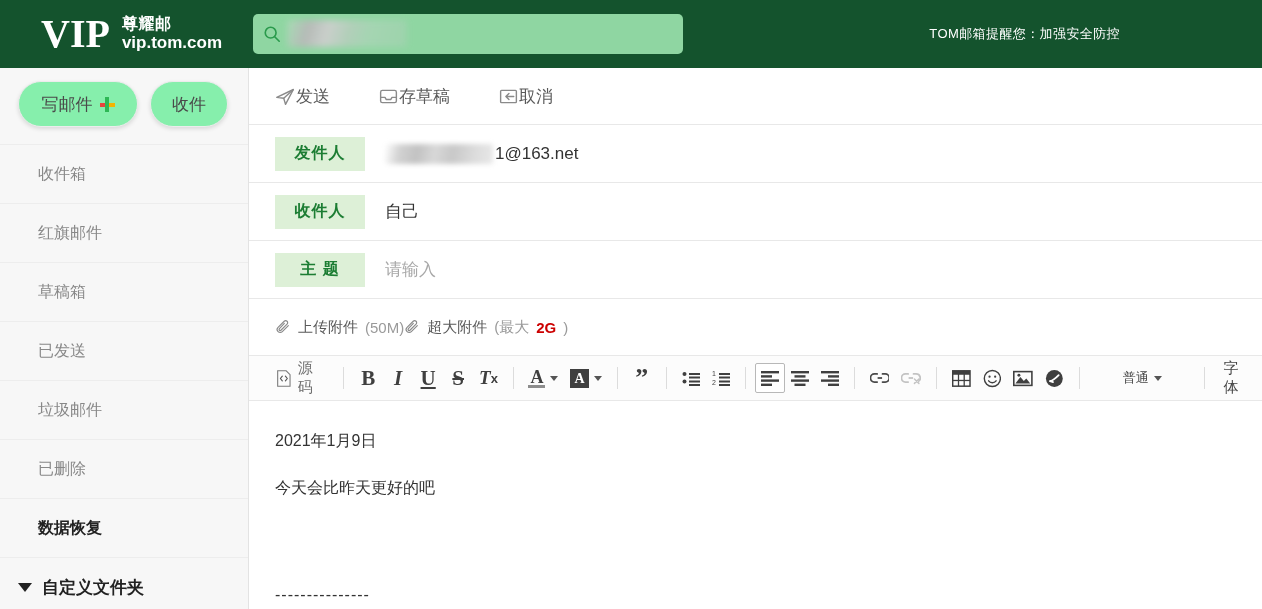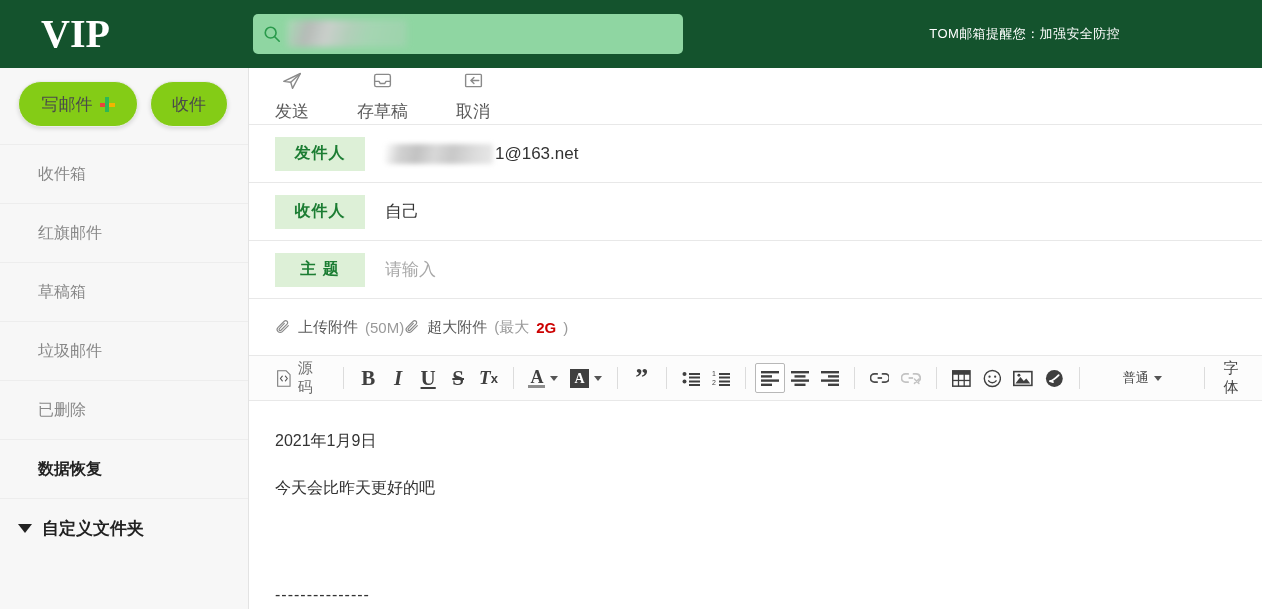--- a/index.html
+++ b/index.html
@@ -56,21 +56,21 @@
 
   
   .sidebar {
     width: 249px; min-width: 249px;
     background: #f7f7f7;
     border-right: 1px solid #e3e3e3;
     overflow: hidden;
   }
   .compose-row { display: flex; align-items: center; padding: 13px 0 15px 18px; gap: 12px; }
   .btn-pill {
-    background: #84cc16;
+    background: #86efac;
     border: 1px solid #ececec;
     border-radius: 24px;
     box-shadow: 0 2px 4px rgba(0,0,0,.12);
     height: 46px;
     display: flex; align-items: center; justify-content: center;
     color: #4a4a4a; font-size: 17px;
     cursor: pointer;
   }
   .btn-compose { width: 120px; gap: 7px; }
   .btn-receive { width: 78px; }
@@ -100,22 +100,22 @@
   
   .main { flex: 1; min-width: 0; background: #fff; display: flex; flex-direction: column; }
 
   .compose-toolbar {
     height: 57px; min-height: 57px;
     display: flex; align-items: center;
     padding-left: 26px; gap: 48px;
     border-bottom: 1px solid #e8e8e8;
   }
   .tb-action {
-    display: flex; align-items: center; gap: 9px;
-    color: #595959; font-size: 17px; cursor: pointer; flex-direction: column;
+    display: flex; align-items: center; gap: 0;
+    color: #595959; font-size: 17px; cursor: pointer;
   }
   .tb-action svg { display: block; }
 
   .field-row {
     height: 58px; min-height: 58px;
     display: flex; align-items: center;
     border-bottom: 1px solid #e8e8e8;
     padding-left: 26px;
   }
   .field-label {
@@ -192,20 +192,24 @@
   .sig-divider { color:#333; letter-spacing: 1px; font-size: 16px; }
 </style>
 </head>
 <body>
 
 <div class="app">
 
   <div class="header">
     <div class="brand">
       <div class="brand-vip">VIP</div>
+      <div class="brand-text">
+        <div class="brand-cn">尊耀邮</div>
+        <div class="brand-url">vip.tom.com</div>
+      </div>
     </div>
 
     <div class="searchbox">
       <svg class="search-icon" viewBox="0 0 20 20">
         <circle cx="8.5" cy="8.5" r="6" fill="none" stroke="#2a9a4c" stroke-width="1.8"></circle>
         <line x1="13" y1="13" x2="18" y2="18" stroke="#2a9a4c" stroke-width="1.8" stroke-linecap="round"></line>
       </svg>
       <div class="search-redact"></div>
 
     </div>
@@ -234,20 +238,23 @@
         <div class="folder-item">
             <span>收件箱</span>
           </div>
         <div class="folder-item">
             <span>红旗邮件</span>
           </div>
         <div class="folder-item">
             <span>草稿箱</span>
           </div>
         <div class="folder-item">
+            <span>已发送</span>
+          </div>
+        <div class="folder-item">
             <span>垃圾邮件</span>
           </div>
         <div class="folder-item">
             <span>已删除</span>
           </div>
         <div class="folder-item strong">
             <span>数据恢复</span>
           </div>
         <div class="folder-item custom">
           <span class="caret"></span>

